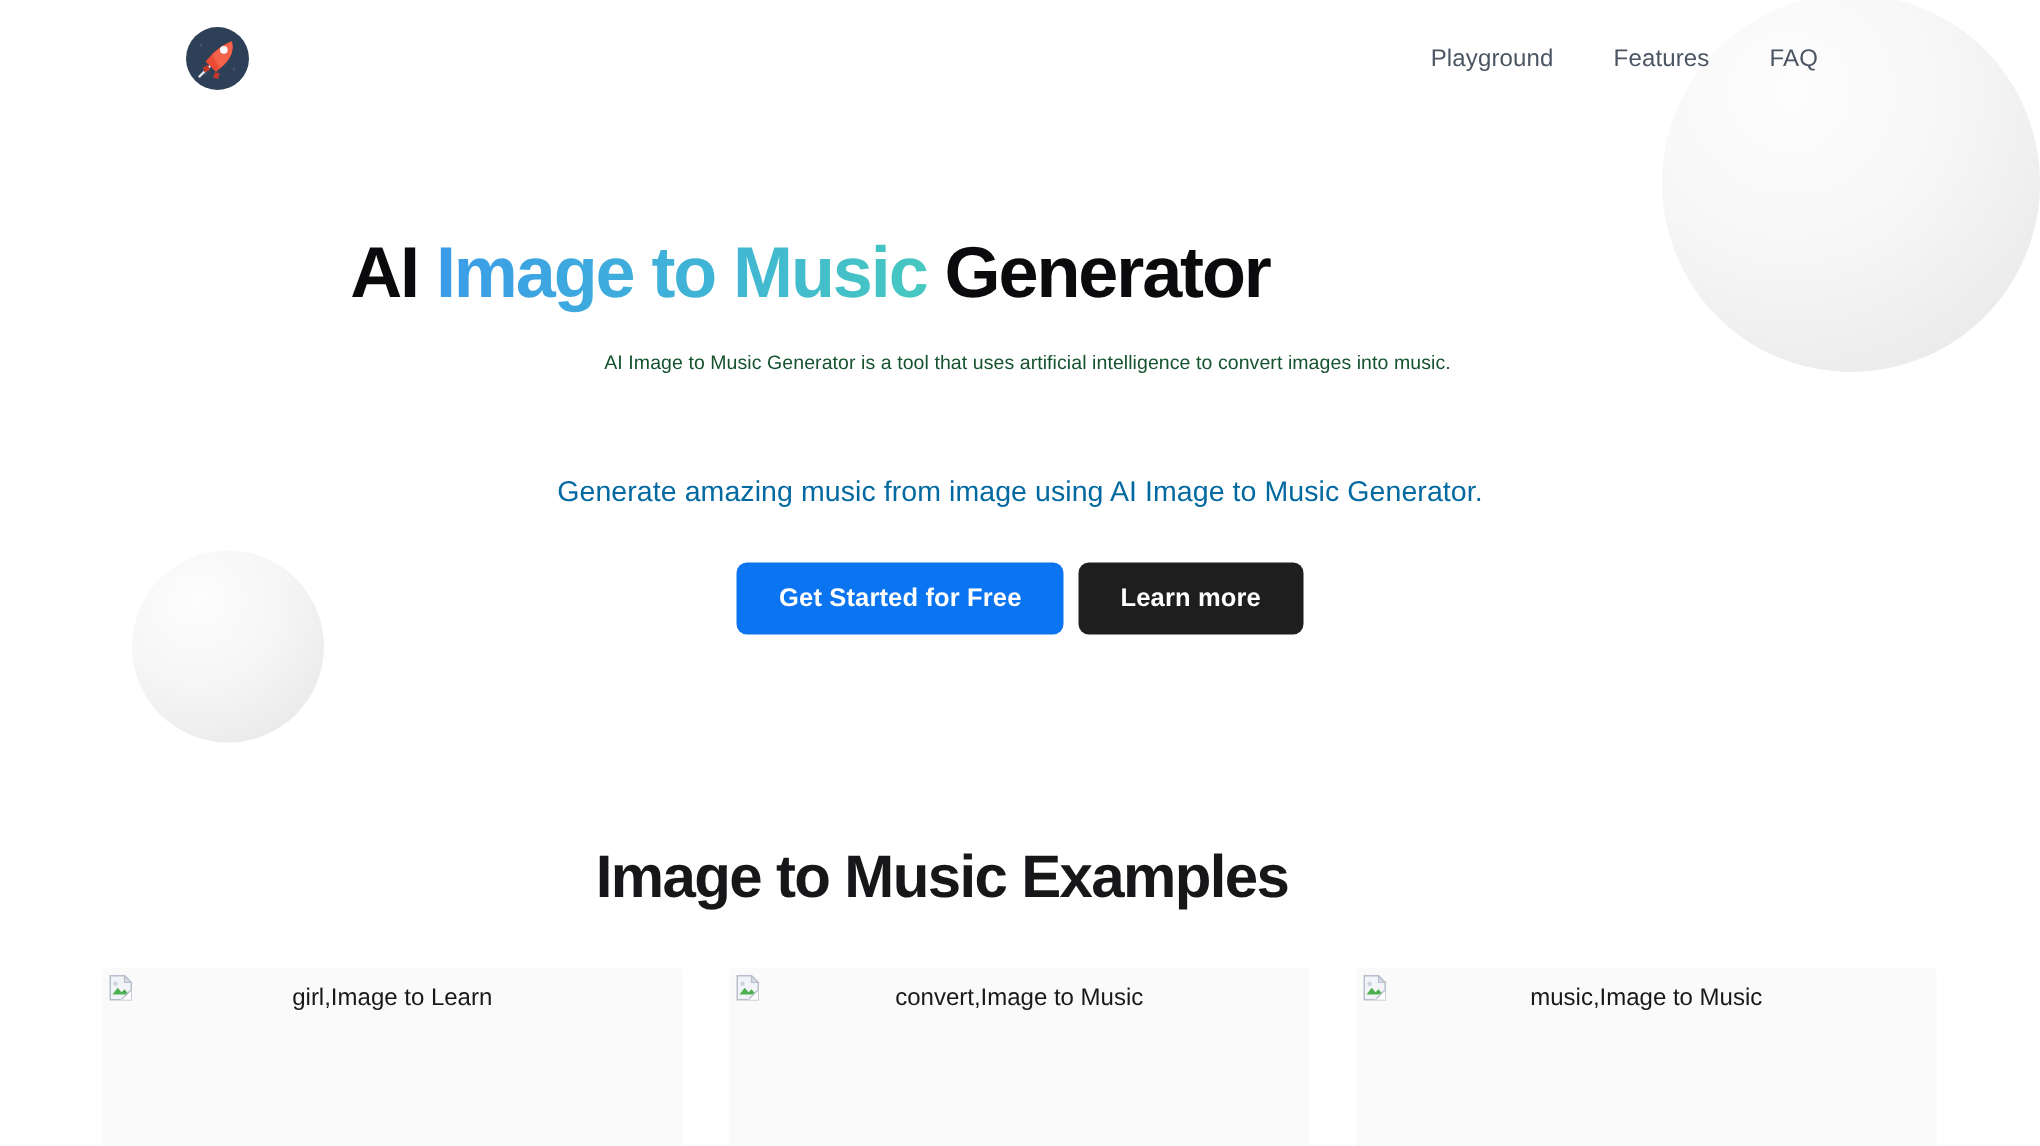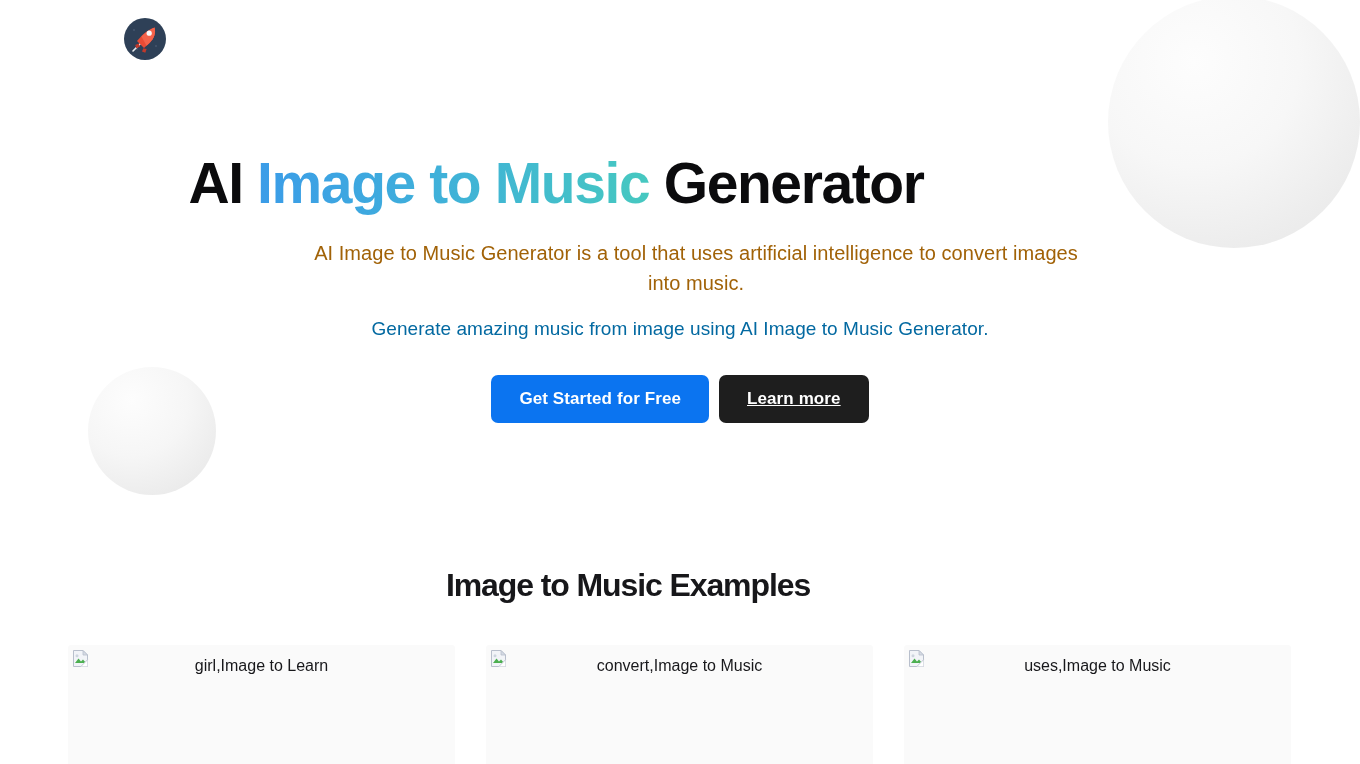--- a/index.html
+++ b/index.html
@@ -93,49 +93,49 @@
     position: absolute;
     left: 0;
     top: 0;
     width: 1360px;
     z-index: 2;
     text-align: center;
   }
 
   .hero-title {
     position: absolute;
-    left: 16px;
+    left: 0;
     top: 150px;
     width: 1080px;
     margin: 0;
-    font-size: 57px;
+    font-size: 48px;
     line-height: 66px;
     font-weight: 800;
     letter-spacing: -1.4px;
     color: #0b0b0d;
     white-space: nowrap;
   }
   .grad-text {
     background: linear-gradient(90deg, #3b9ce8 0%, #3fb0da 45%, #46c8c0 100%);
     -webkit-background-clip: text;
     background-clip: text;
     -webkit-text-fill-color: transparent;
     color: transparent;
   }
 
   .hero-sub {
     position: absolute;
     left: 290px;
     top: 222px;
     width: 780px;
-    margin: 16px;
-    font-size: 20px;
+    margin: 5px;
+    font-size: 13px;
     line-height: 30px;
     font-weight: 400;
-    color: #a16207;
+    color: #14532d;
     letter-spacing: 0.05px;
   }
 
   .hero-desc {
     position: absolute;
     left: 280px;
     top: 314px;
     width: 800px;
     margin: 0;
     font-size: 19px;
@@ -173,36 +173,35 @@
     height: 48px;
     padding: 0 28px;
     background: #0b74f0;
     color: #ffffff;
   }
   .btn-secondary {
     height: 48px;
     padding: 16px 28px;
     background: #1e1e1e;
     color: #ffffff;
-    text-decoration: underline;
   }
 
   
   .examples {
     position: absolute;
     left: 0;
     top: 540px;
     width: 1360px;
     z-index: 2;
   }
   .examples-title {
     margin: 0;
     width: 1256px;
     text-align: center;
-    font-size: 32px;
+    font-size: 40px;
     line-height: 58px;
     font-weight: 800;
     letter-spacing: -1.1px;
     color: #17171a;
     padding-top: 16px;
   }
 
   .cards {
     position: absolute;
     left: 68px;
@@ -265,20 +264,25 @@
           <path d="M9 33 L18 24" stroke="#e9ecef" stroke-width="1.6" stroke-linecap="round"></path>
           <path d="M30.5 9.5 C32 14.5 30.5 20 25.5 25 L20 30 L13 23 L18 17.5 C23 12.5 28 10.5 30.5 9.5 Z" fill="#e94b35"></path>
           <path d="M30.5 9.5 C32 14.5 30.5 20 25.5 25 L22.5 27.8 L17.5 18.5 C22 13.8 28 10.4 30.5 9.5 Z" fill="#f4624a"></path>
           <circle cx="25.2" cy="15.2" r="2.6" fill="#f7f9fb"></circle>
           <path d="M14.6 25.4 L11.2 27 L12.3 30.2 L16 28.8 Z" fill="#c0392b"></path>
           <path d="M19.4 30.2 L18 33.6 L21.3 34.7 L22.6 31 Z" fill="#c0392b"></path>
         </svg>
       </span>
     </a>
 
+    <nav class="nav">
+      <a class="nav-link" href="#">Playground</a>
+      <a class="nav-link" href="#">Features</a>
+      <a class="nav-link" href="#">FAQ</a>
+    </nav>
   </header>
 
   <section class="hero">
     <h1 class="hero-title"><span>AI </span><span class="grad-text">Image to Music</span><span> Generator</span></h1>
 
     <p class="hero-sub">AI Image to Music Generator is a tool that uses artificial intelligence to convert images into music.</p>
 
     <p class="hero-desc">Generate amazing music from image using AI Image to Music Generator.</p>
 
     <div class="cta-row">
@@ -329,20 +333,20 @@
           <span class="broken-glyph">
             <svg width="19" height="19" viewBox="0 0 19 19" xmlns="http://www.w3.org/2000/svg">
               <path d="M2.5 1.5 H12 L16.5 6 V17.5 H2.5 Z" fill="#f2f4f8" stroke="#b8bfcc" stroke-width="1"></path>
               <path d="M12 1.5 V6 H16.5 Z" fill="#d6dbe4" stroke="#b8bfcc" stroke-width="0.8"></path>
               <path d="M4 14 L7.5 9.5 L10 12.5 L12 10.5 L15 14 Z" fill="#4caf50"></path>
               <circle cx="6" cy="6.8" r="1.5" fill="#cdd4de"></circle>
               <path d="M9.5 17.5 L16.5 10.5 L16.5 17.5 Z" fill="#ffffff"></path>
               <path d="M16.5 10.8 L10.2 17.2" stroke="#b8bfcc" stroke-width="0.9"></path>
             </svg>
           </span>
-          <span class="broken-alt">uses,Image to Music</span>
+          <span class="broken-alt">music,Image to Music</span>
         </div>
       </div>
 
     </div>
   </section>
 
 </div>
 
 </body></html>

